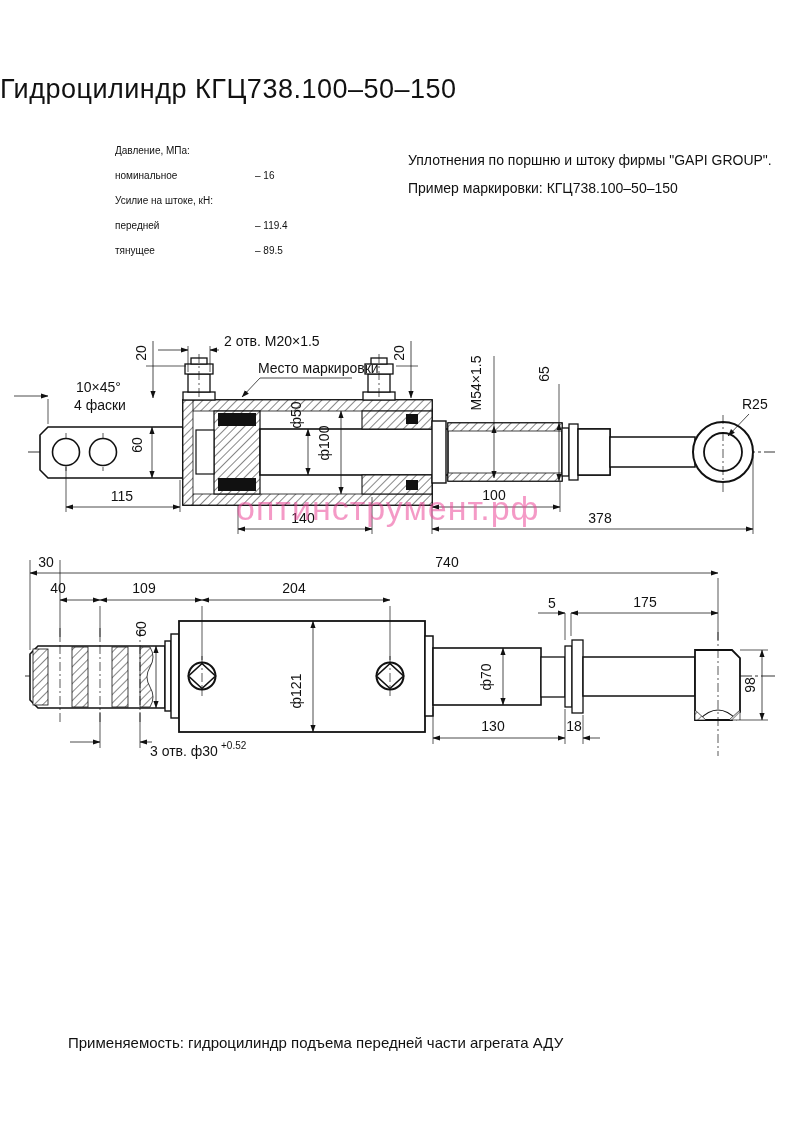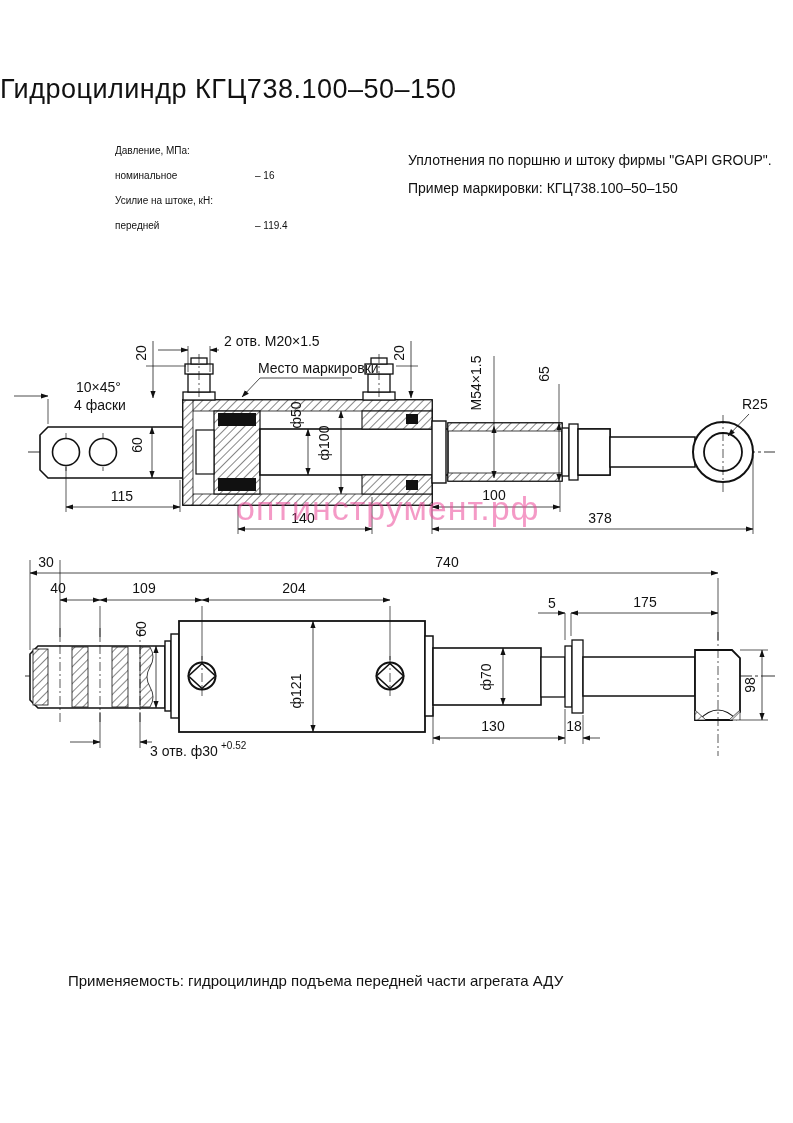--- a/index.html
+++ b/index.html
@@ -5,21 +5,21 @@
   html,body{margin:0;padding:0;background:#ffffff;}
   #page{position:relative;width:793px;height:1123px;background:#fff;overflow:hidden;
         font-family:"Liberation Sans",sans-serif;color:#111;}
   #title{position:absolute;left:0;right:0;top:74px;text-align:left;
          font-size:27px;letter-spacing:.5px;white-space:nowrap;}
   #specs{position:absolute;left:115px;top:138px;font-size:10px;}
   .srow{height:25px;line-height:25px;white-space:nowrap;}
   .sl{display:inline-block;width:140px;}
   .sv{display:inline-block;text-align:right;}
   #notes{position:absolute;left:408px;top:146px;font-size:14px;line-height:28px;white-space:nowrap;}
-  #appline{position:absolute;left:68px;top:972px;font-size:15px;white-space:nowrap;}
+  #appline{position:absolute;left:68px;top:1034px;font-size:15px;white-space:nowrap;}
   #wm{position:absolute;left:188px;top:489px;font-size:34px;letter-spacing:1px;
       color:#ec4899;opacity:.55;z-index:5;white-space:nowrap;margin-left:48px;}
   svg{position:absolute;left:0;top:330px;z-index:1;}
   .t{font:14px "Liberation Sans",sans-serif;fill:#111;}
   .ts{font:10px "Liberation Sans",sans-serif;fill:#111;}
   .o{stroke:#111;fill:#fff;}
   .ext{stroke:#111;stroke-width:.7;fill:none;}
   .dim{stroke:#111;stroke-width:.75;fill:none;marker-start:url(#ar);marker-end:url(#ar);}
   .dimE{stroke:#111;stroke-width:.75;fill:none;marker-end:url(#ar);}
   .cl{stroke:#111;stroke-width:.85;fill:none;stroke-dasharray:14 3 3 3;}
@@ -30,20 +30,21 @@
 
 <div id="page">
 
   <div id="title">Гидроцилиндр КГЦ738.100–50–150</div>
 
   <div id="specs">
     <div class="srow"><span class="sl">Давление, МПа:</span><span class="sv"></span></div>
     <div class="srow"><span class="sl">номинальное</span><span class="sv">– 16</span></div>
     <div class="srow"><span class="sl">Усилие на штоке, кН:</span><span class="sv"></span></div>
     <div class="srow"><span class="sl">передней</span><span class="sv">– 119.4</span></div>
+    <div class="srow"><span class="sl">тянущее</span><span class="sv">– 89.5</span></div>
   </div>
 
   <div id="notes">
     <div>Уплотнения по поршню и штоку фирмы "GAPI GROUP".</div>
     <div>Пример маркировки: КГЦ738.100–50–150</div>
   </div>
 
   <div id="wm">оптинструмент.рф</div>
 
   <svg width="793" height="440" viewBox="0 330 793 440">

